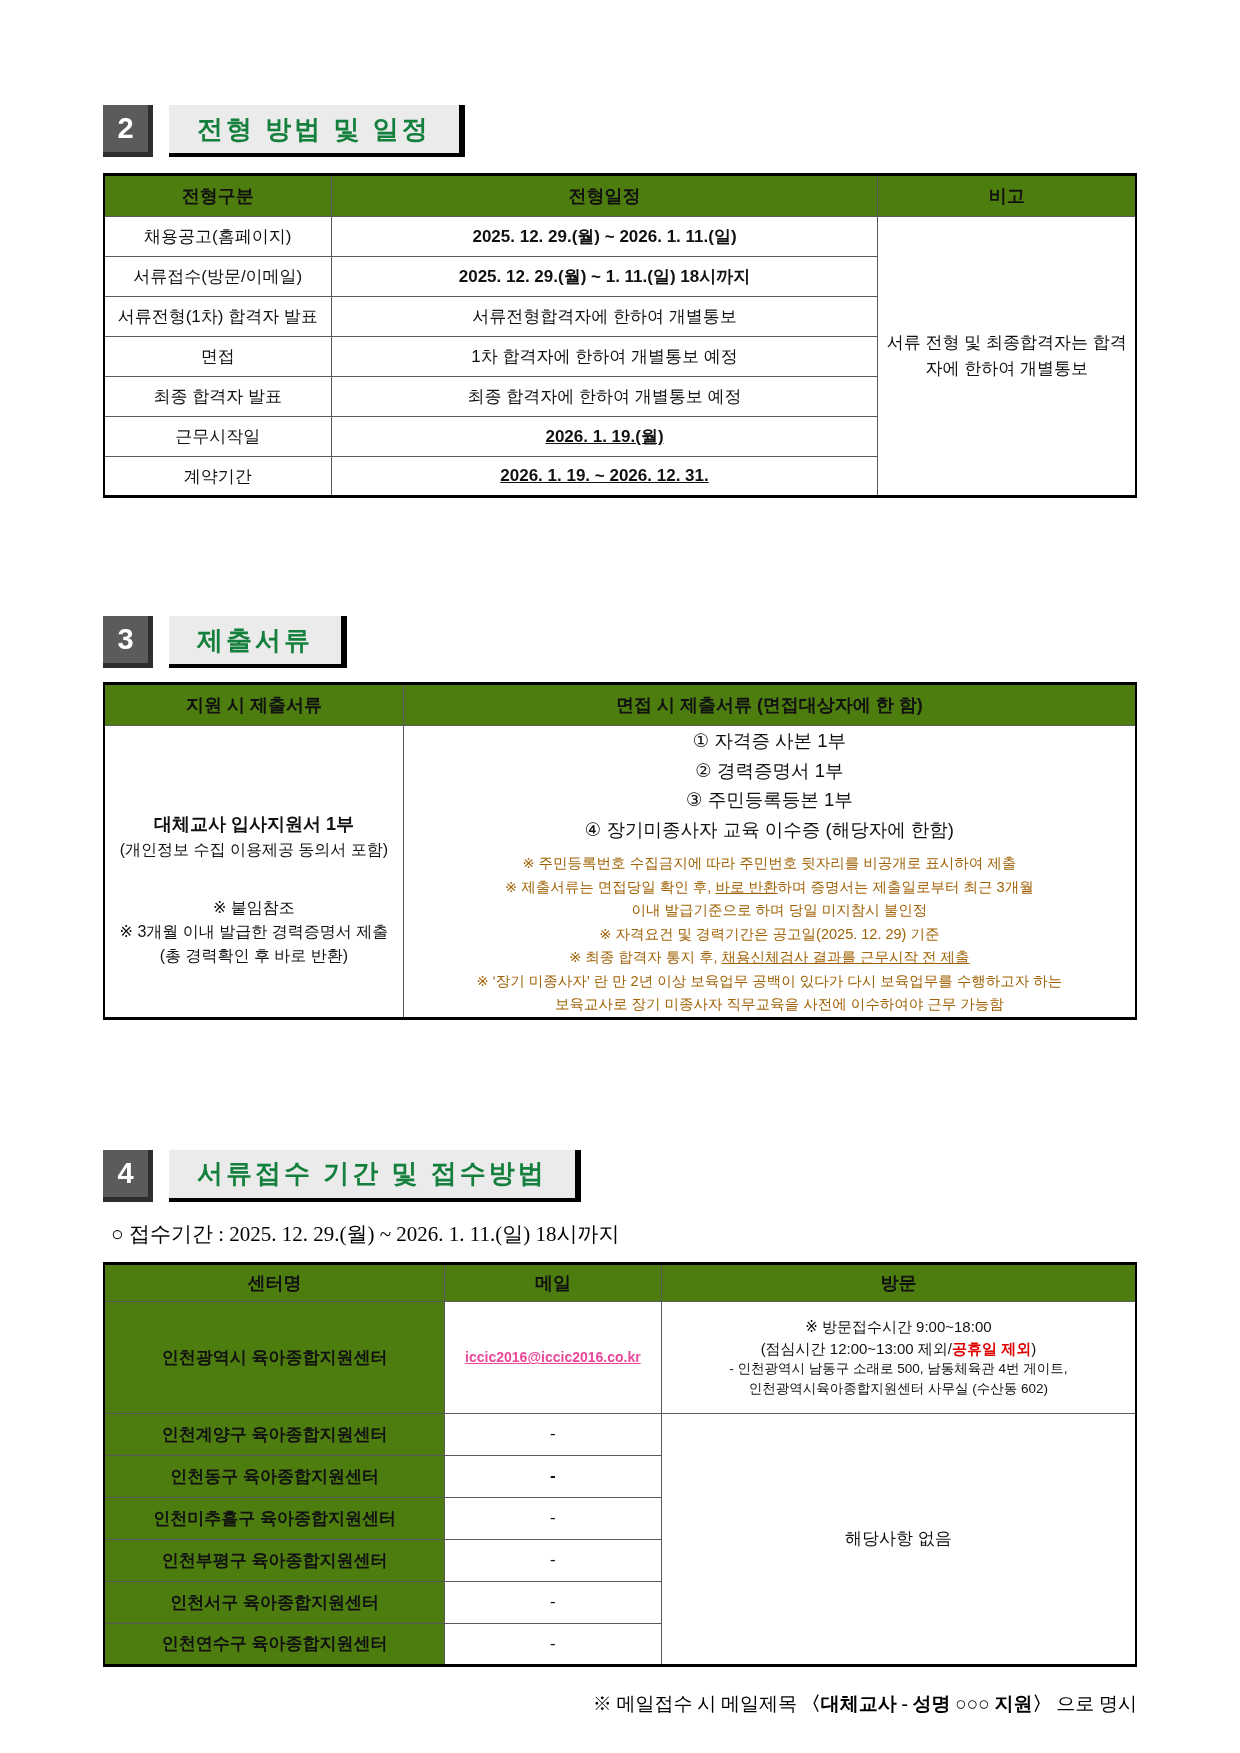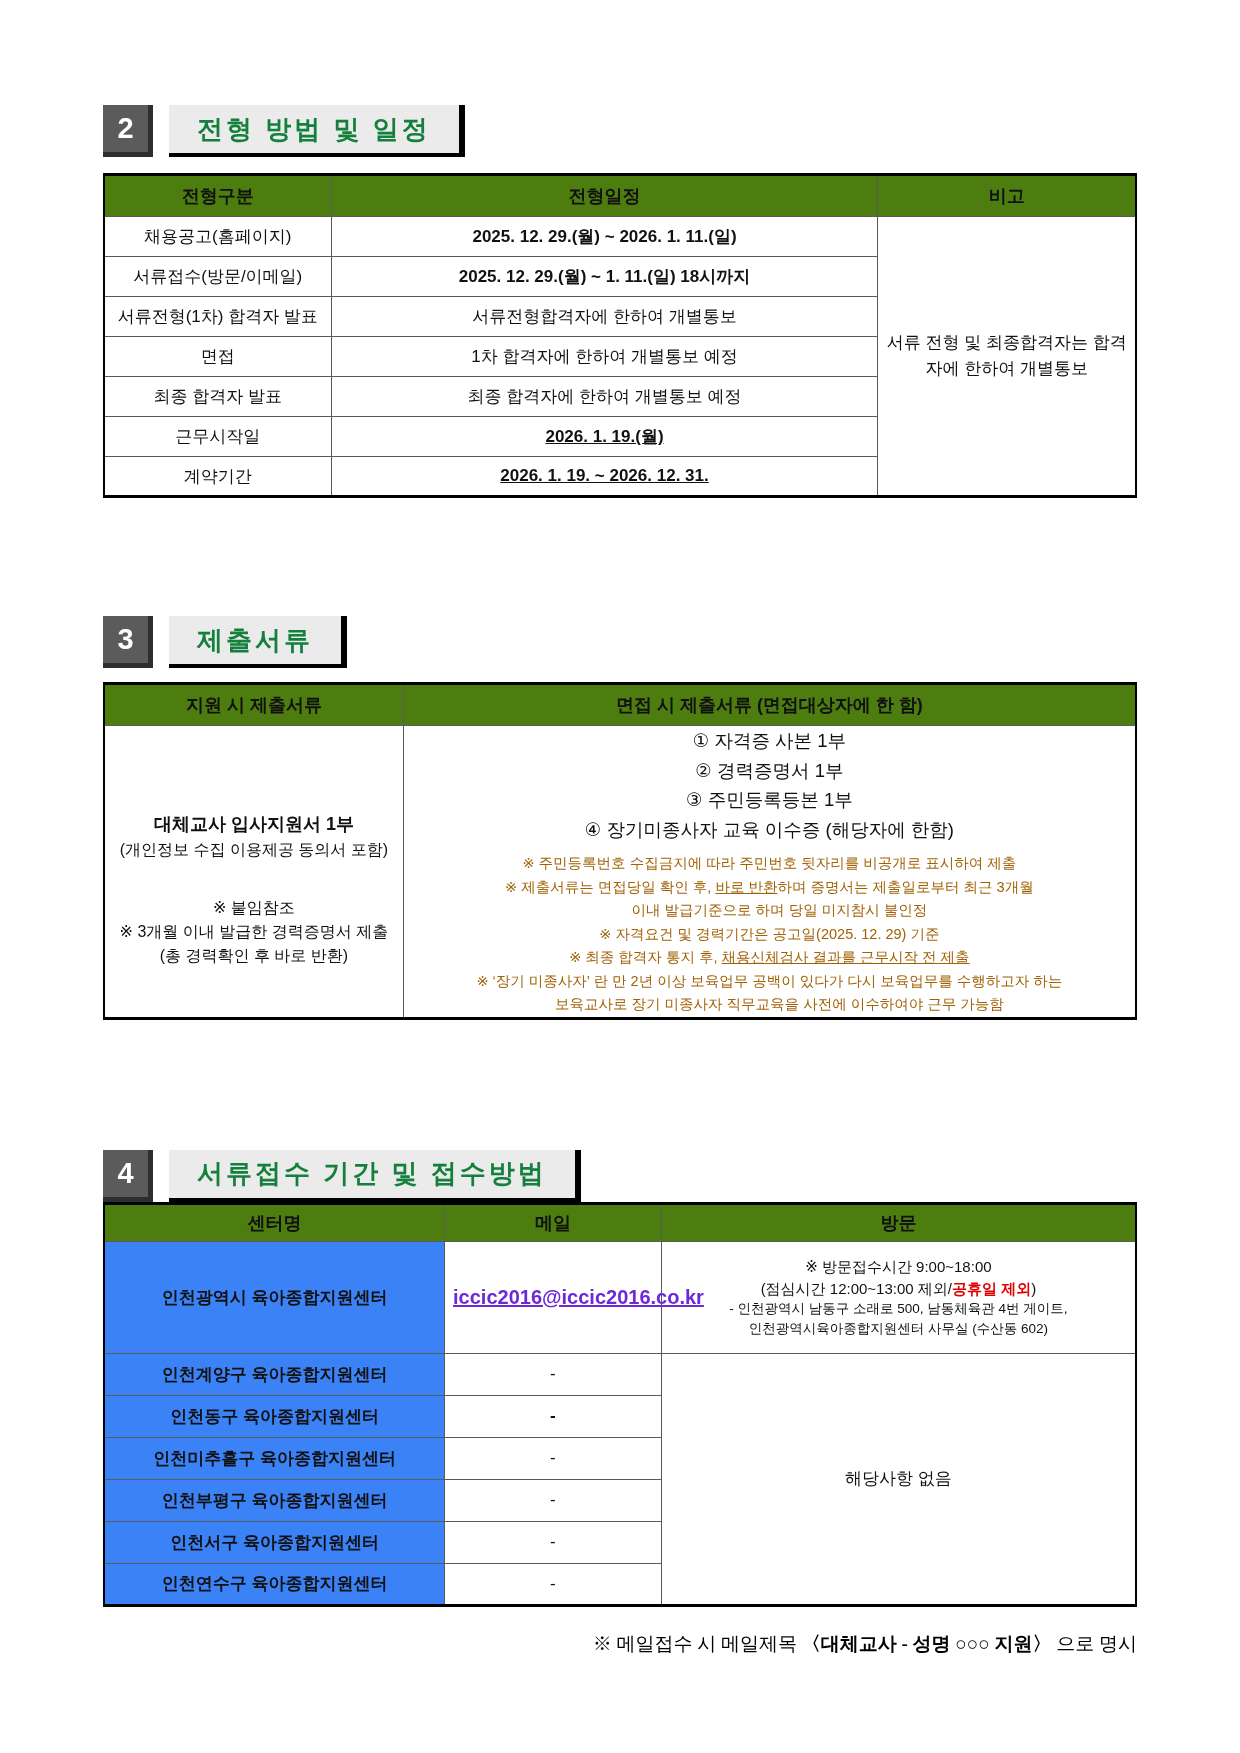--- a/index.html
+++ b/index.html
@@ -44,22 +44,22 @@
   .apply-cell .gap { height:34px; }
   .interview-cell { text-align:left; vertical-align:top; padding:10px 14px 12px 16px;margin-top:36px; }
   .interview-cell .item { font-size:18.5px; line-height:1.6; }
   .notes { margin-top:8px; font-size:14.5px; line-height:1.62; color:#a16207; }
   .notes .cont { padding-left:20px; }
   
   .period-line {
     font-family:"Liberation Serif","DejaVu Serif",serif;
     font-size:21px; margin:18px 0 14px 8px; color:#000;
   }
-  .name-cell { background:#3b82f6; font-weight:bold; font-size:17px; }
-  .mail-link { color:#6d28d9; font-weight:bold; text-decoration:underline; font-size:20px; }
+  .name-cell { background:#4d7c0f; font-weight:bold; font-size:17px; }
+  .mail-link { color:#ec4899; font-weight:bold; text-decoration:underline; font-size:14px; }
   .visit-cell { text-align:left; vertical-align:middle; padding:6px 10px; line-height:1.45; }
   .visit-cell .l1 { font-size:15px; }
   .visit-cell .l2 { font-size:15px; }
   .visit-cell .l3 { font-size:13.5px; }
   .red { color:#e00000; font-weight:bold; }
   .dash { font-size:16px; }
   .merged-visit { font-size:16px; text-align:center; vertical-align:middle; }
   .footer-note {
     font-family:"Liberation Serif","DejaVu Serif",serif;
     text-align:right; font-size:19px; margin-top:24px; color:#000;
@@ -165,20 +165,21 @@
       </td>
     </tr>
   </tbody>
     </table>
 
   <div class="section-head mt-sec4">
     <div class="num-badge">4</div>
     <div class="title-box">서류접수 기간 및 접수방법</div>
   </div>
 
+  <div class="period-line">○ 접수기간 : 2025. 12. 29.(월) ~ 2026. 1. 11.(일) 18시까지</div>
 
   <table class="doc-table">
     <colgroup>
         <col style="width:33%">
         <col style="width:21%">
         <col style="width:46%">
       </colgroup>
     <tbody>
         <tr>
       <th style="height:38px">센터명</th>

